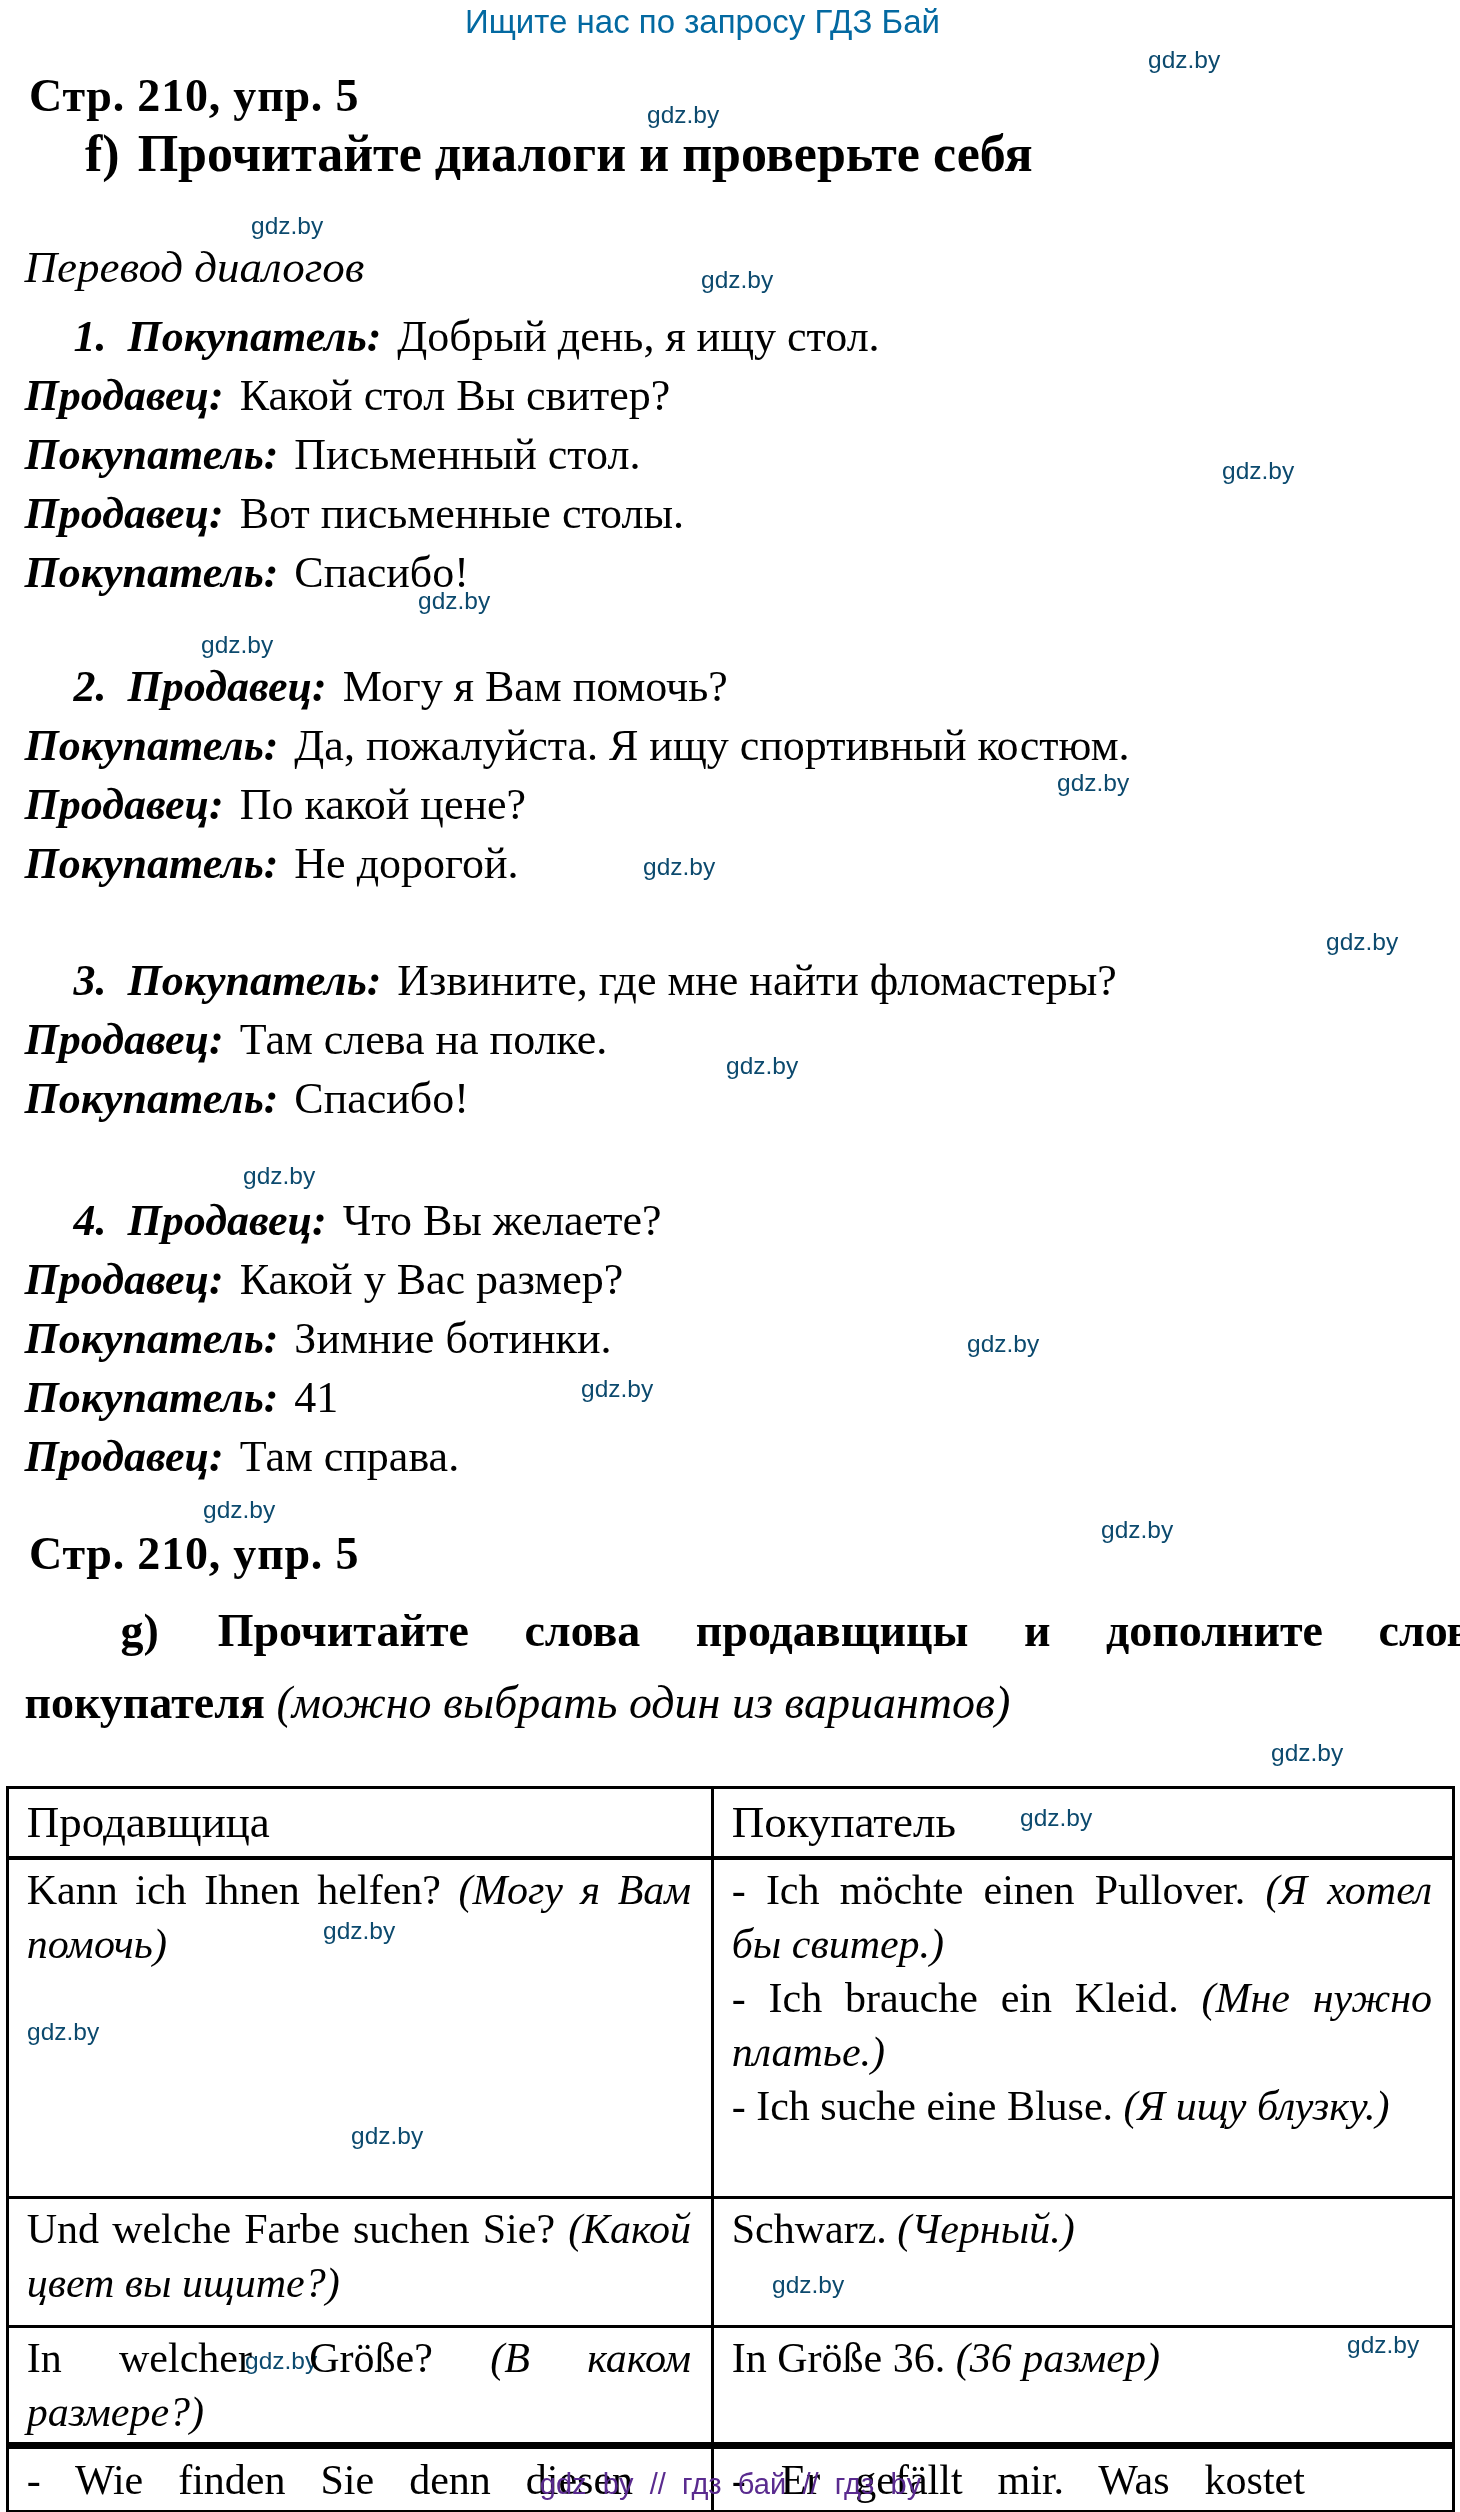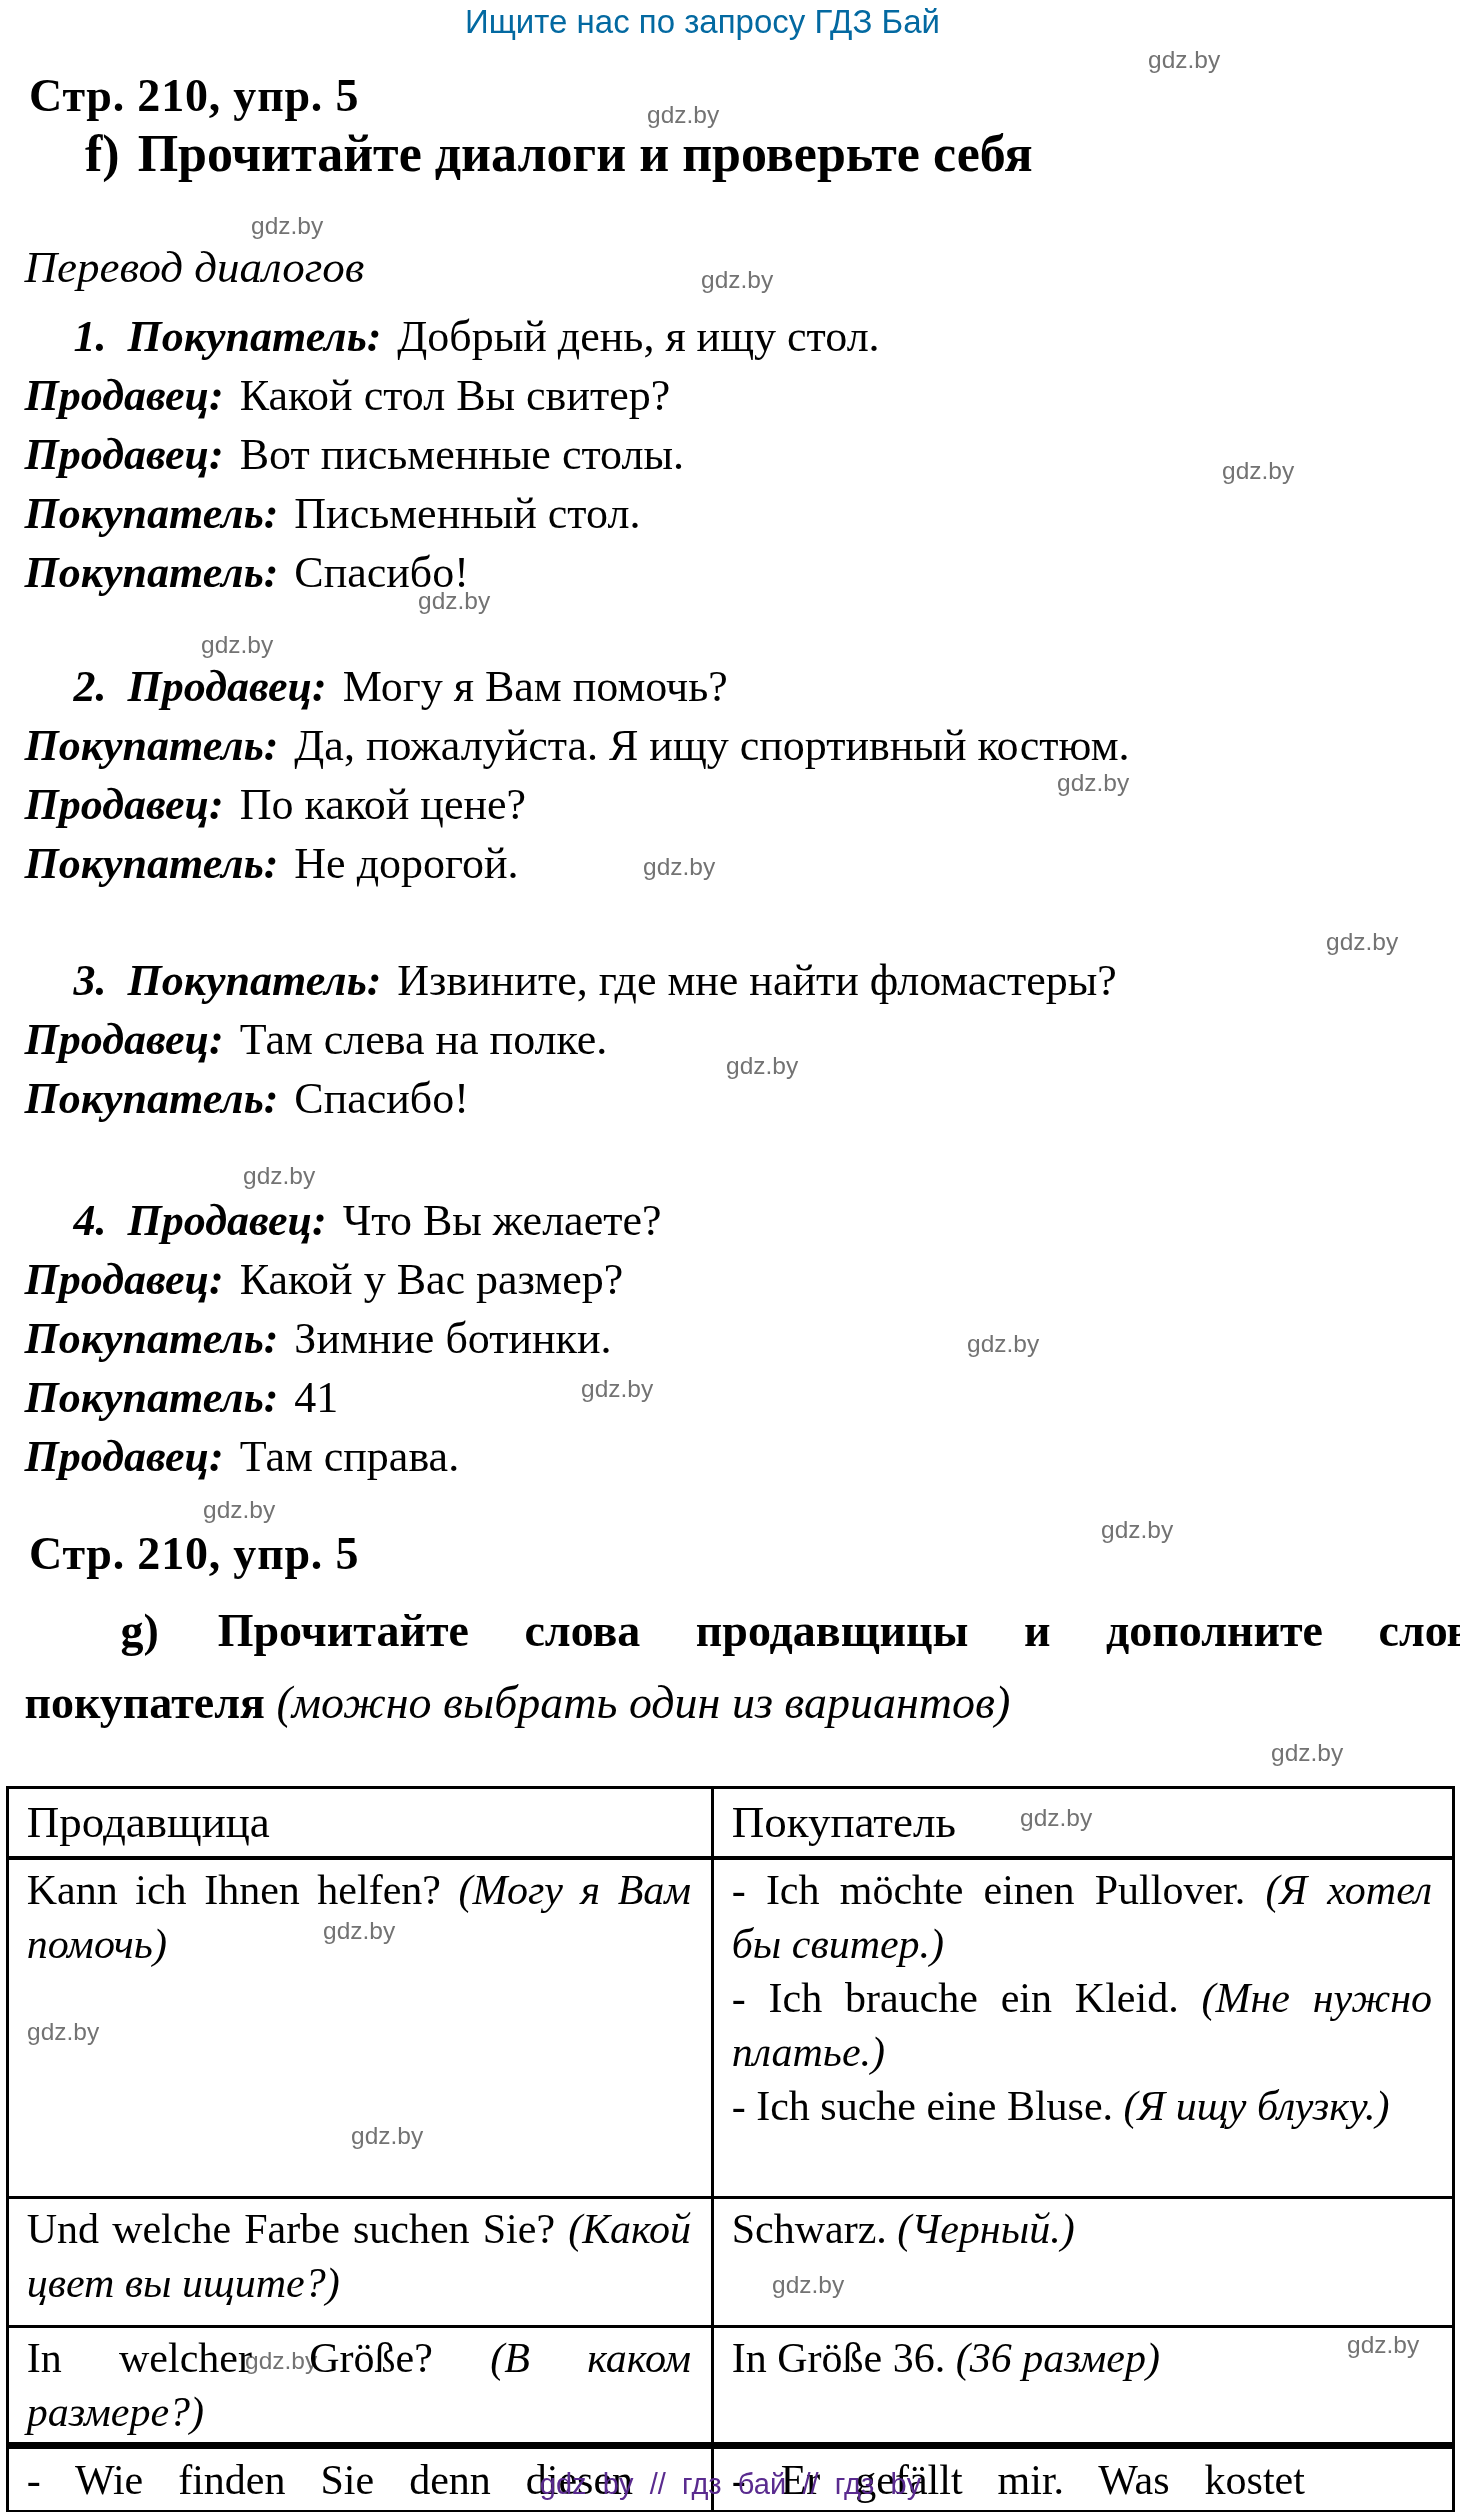--- a/index.html
+++ b/index.html
@@ -17,21 +17,21 @@
     position:absolute; top:3.3px; left:0; width:1405px;
     text-align:center;
     font-family:"Liberation Sans","DejaVu Sans",sans-serif;
     font-size:33px; font-weight:400;
     color:#0369a1;
   }
   
   .wm {
     position:absolute;
     font-family:"Liberation Sans","DejaVu Sans",sans-serif;
-    font-size:24.5px; color:#737373; white-space:nowrap;
+    font-size:24.5px; color:#0c4a6e; white-space:nowrap;
   }
   
   .h1 {
     position:absolute; left:29px; margin:0;
     font-size:46px; font-weight:700; letter-spacing:0.8px;
   }
   .h1a { top:69px; } .h1b { top:1527px; }
   .task-head { position:absolute; left:85px; top:124px; font-size:52px; font-weight:700; }
   .task-head .task-label { margin-right:18px; }
   .subtitle { position:absolute; left:24.5px; top:241px; font-size:45px; font-style:italic; }
@@ -116,22 +116,22 @@
 
   <div class="task-head">
     <span class="task-label">f)</span><span>Прочитайте диалоги и проверьте себя</span>
   </div>
 
   <div class="subtitle">Перевод диалогов</div>
 
   <div class="dialog d1">
     <div class="dline first"><span class="dnum">1.</span><span class="speaker">Покупатель:</span> <span class="dtext">Добрый день, я ищу стол.</span></div>
     <div class="dline"><span class="speaker">Продавец:</span> <span class="dtext">Какой стол Вы свитер?</span></div>
+    <div class="dline"><span class="speaker">Покупатель:</span> <span class="dtext">Письменный стол.</span></div>
     <div class="dline"><span class="speaker">Продавец:</span> <span class="dtext">Вот письменные столы.</span></div>
-    <div class="dline"><span class="speaker">Покупатель:</span> <span class="dtext">Письменный стол.</span></div>
     <div class="dline"><span class="speaker">Покупатель:</span> <span class="dtext">Спасибо!</span></div>
   </div>
 
   <div class="dialog d2">
     <div class="dline first"><span class="dnum">2.</span><span class="speaker">Продавец:</span> <span class="dtext">Могу я Вам помочь?</span></div>
     <div class="dline"><span class="speaker">Покупатель:</span> <span class="dtext">Да, пожалуйста. Я ищу спортивный костюм.</span></div>
     <div class="dline"><span class="speaker">Продавец:</span> <span class="dtext">По какой цене?</span></div>
     <div class="dline"><span class="speaker">Покупатель:</span> <span class="dtext">Не дорогой.</span></div>
   </div>
 

